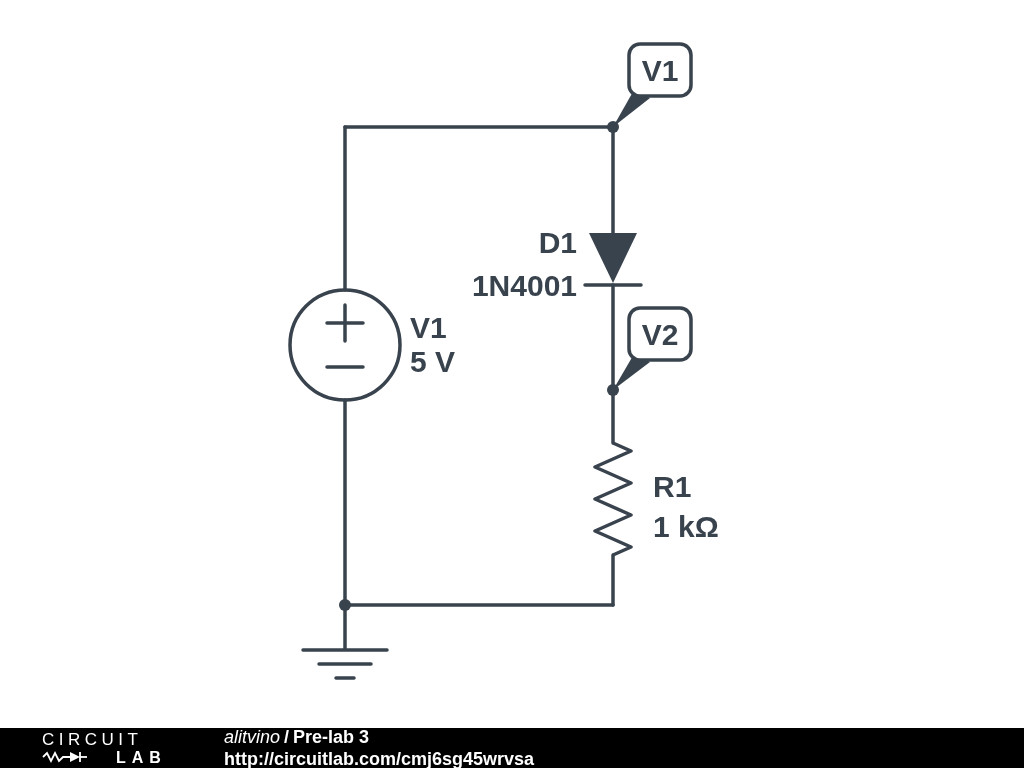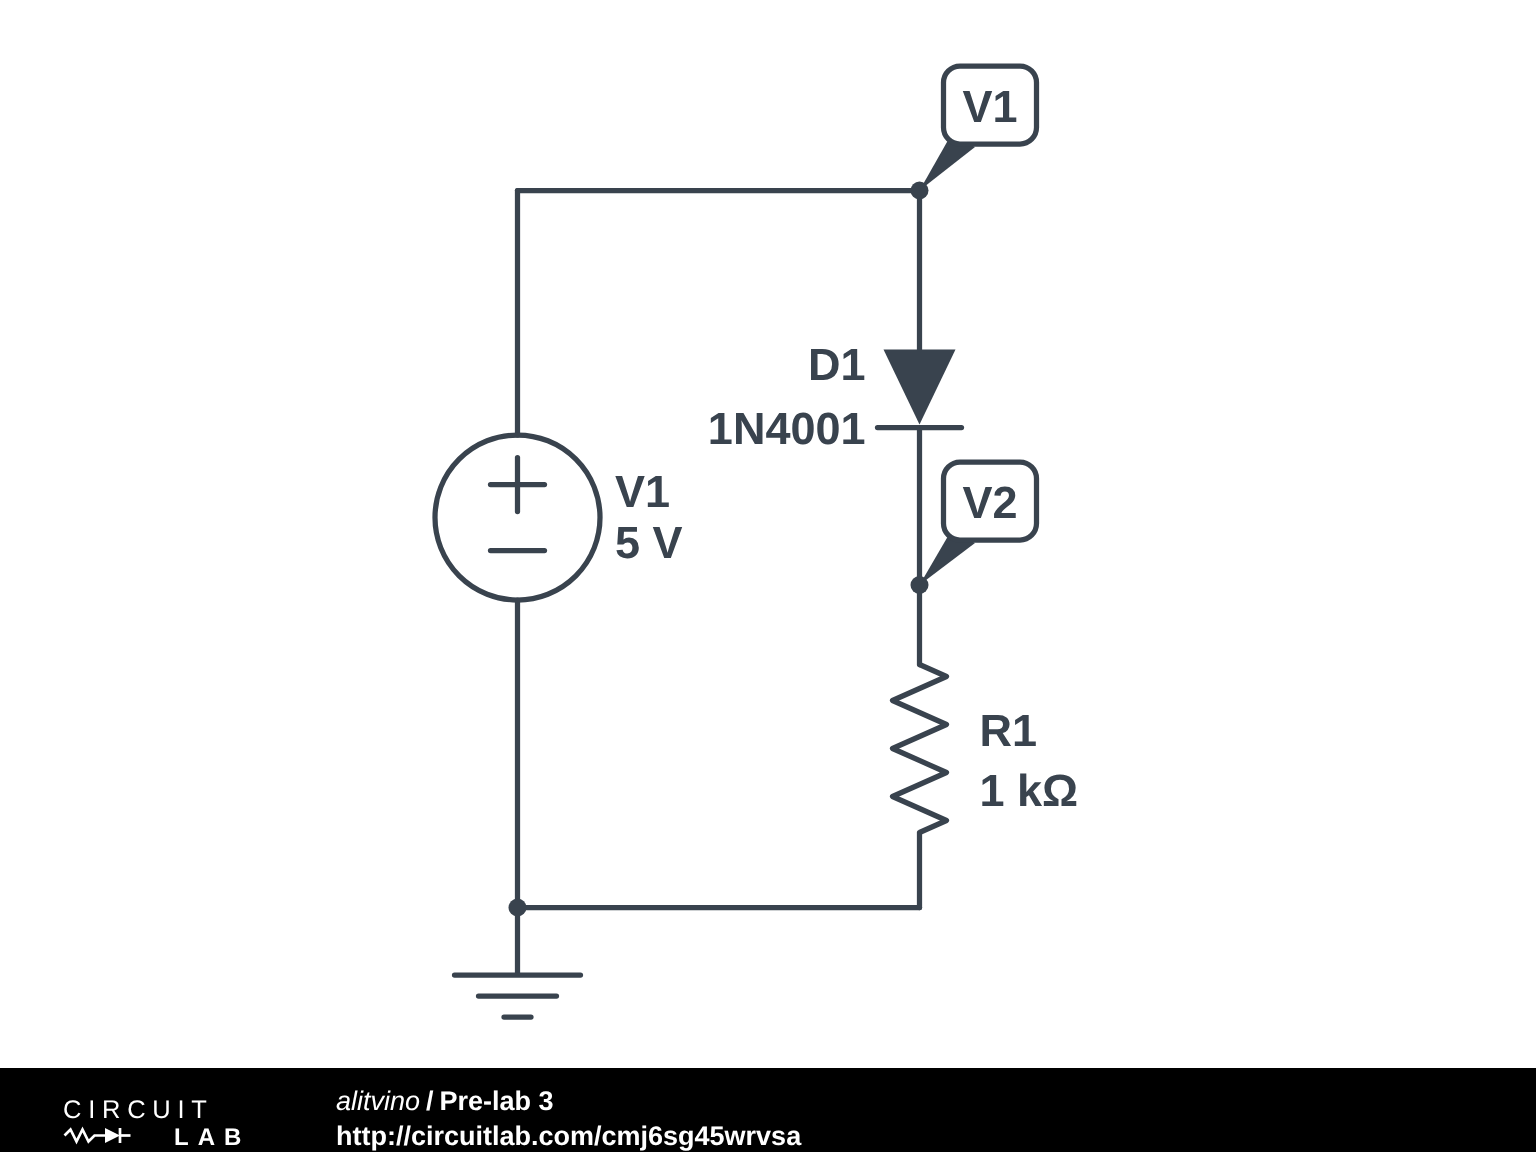--- a/index.html
+++ b/index.html
@@ -54,24 +54,24 @@
     font-family: "Liberation Sans", sans-serif;
     font-size: 30px;
     font-weight: bold;
     text-anchor: middle;
   }
   #footer {
     position: absolute;
     left: 0;
     bottom: 0;
     width: 1024px;
-    height: 56px;
+    height: 40px;
     background: #000000;
     display: flex;
-    align-items: flex-end;
+    align-items: center;
     box-sizing: border-box;
     padding-left: 40px;
   }
   #logo {
     flex: 0 0 auto;
   }
   #footer-text {
     margin-left: 34px;
     color: #ffffff;
     font-size: 18px;

